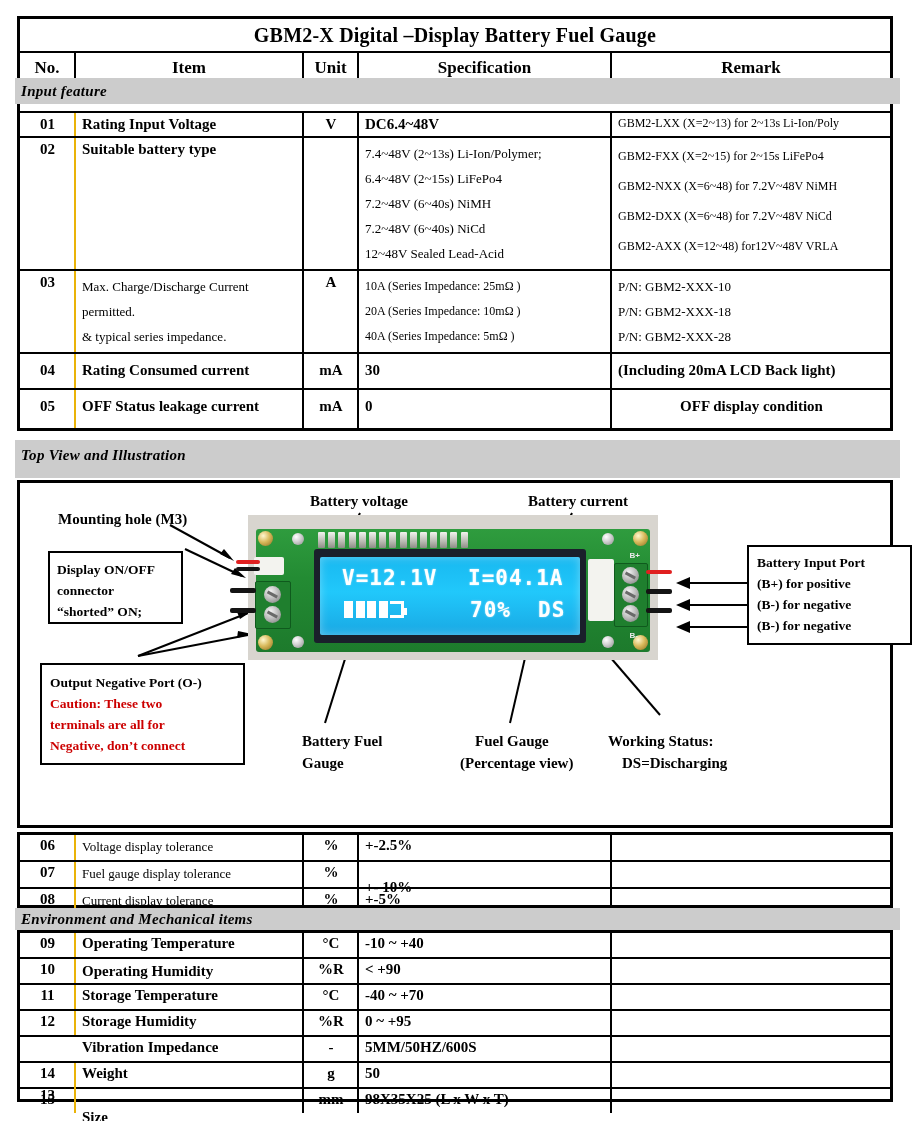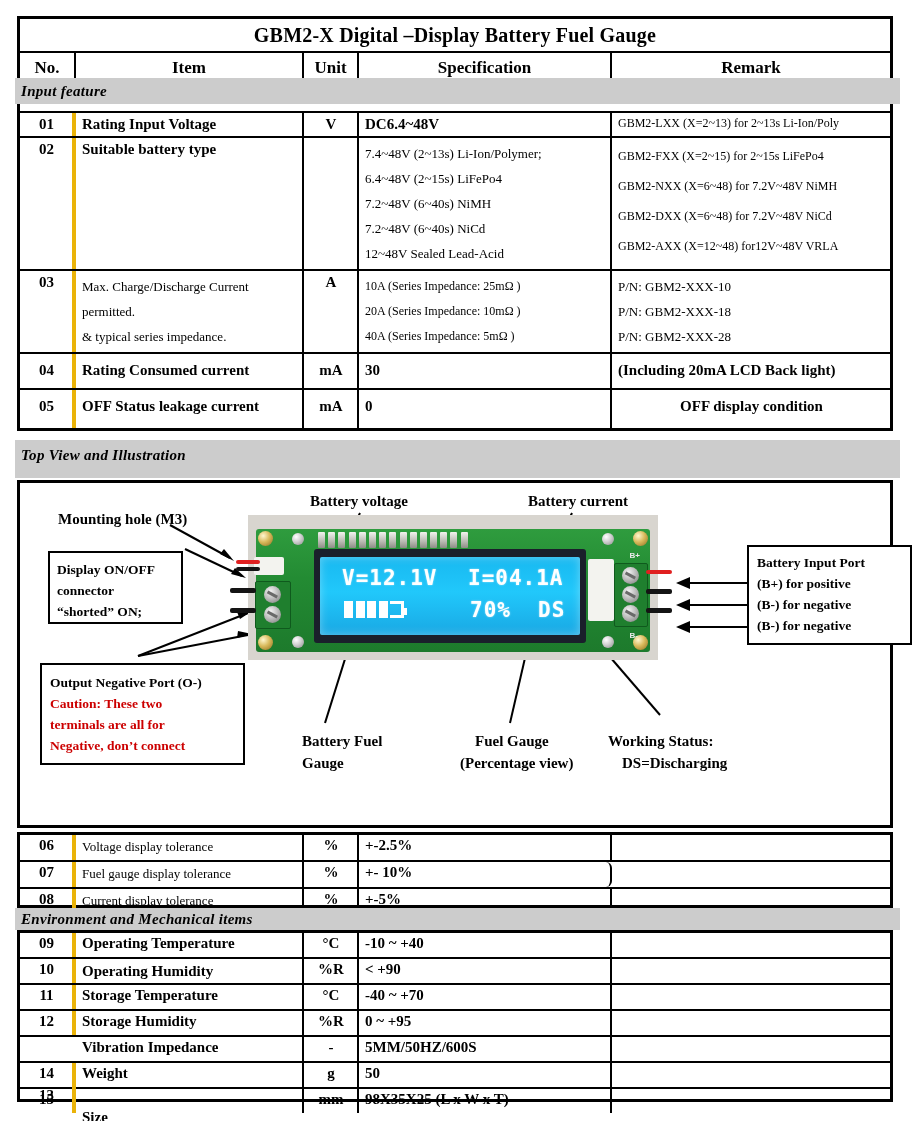--- a/index.html
+++ b/index.html
@@ -21,21 +21,21 @@
 
   
   .band{position:absolute;left:15px;width:885px;background:#cccccc;height:26px;
         font-style:italic;font-weight:bold;font-size:15px;line-height:26px;padding-left:6px;
         box-sizing:border-box;letter-spacing:.3px;}
 
   
   .row{display:flex;border-bottom:2px solid #000;}
   .row:last-child{border-bottom:none;}
   .cell{box-sizing:border-box;padding:3px 5px 3px 6px;font-size:14px;}
-  .cell.no{width:56px;border-right:4px solid #eab308;text-align:center;font-weight:bold;font-size:15px;}
+  .cell.no{width:56px;border-right:2px solid #eab308;text-align:center;font-weight:bold;font-size:15px;}
   .cell.item{width:228px;border-right:2px solid #000;}
   .cell.unit{width:55px;border-right:2px solid #000;text-align:center;font-weight:bold;font-size:15px;}
   .cell.spec{width:253px;border-right:2px solid #000;}
   .cell.rem{width:278px;}
   .ln{display:block;}
   .b15{font-weight:bold;font-size:15px;}
   .p13{font-size:13px;}
   .p12{font-size:12px;}
 
   
@@ -325,21 +325,21 @@
       <div class="cell no" style="padding-top:2px;">06</div>
       <div class="cell item p13" style="padding-top:4px;">Voltage display tolerance</div>
       <div class="cell unit" style="padding-top:2px;">%</div>
       <div class="cell spec b15" style="padding-top:2px;">+-2.5%</div>
       <div class="cell rem"></div>
     </div>
     <div class="row" style="height:25px;">
       <div class="cell no" style="padding-top:2px;">07</div>
       <div class="cell item p13" style="padding-top:4px;">Fuel gauge display tolerance</div>
       <div class="cell unit" style="padding-top:2px;">%</div>
-      <div class="cell spec b15" style="padding-top:2px;border-radius:6px;">+- 10%</div>
+      <div class="cell spec b15" style="padding-top:17px;">+- 10%</div>
       <div class="cell rem"></div>
     </div>
     <div class="row" style="height:24px;border-bottom:none;">
       <div class="cell no" style="padding-top:2px;">08</div>
       <div class="cell item p13" style="padding-top:4px;">Current display tolerance</div>
       <div class="cell unit" style="padding-top:2px;">%</div>
       <div class="cell spec b15" style="padding-top:2px;">+-5%</div>
       <div class="cell rem"></div>
     </div>
   </div>

